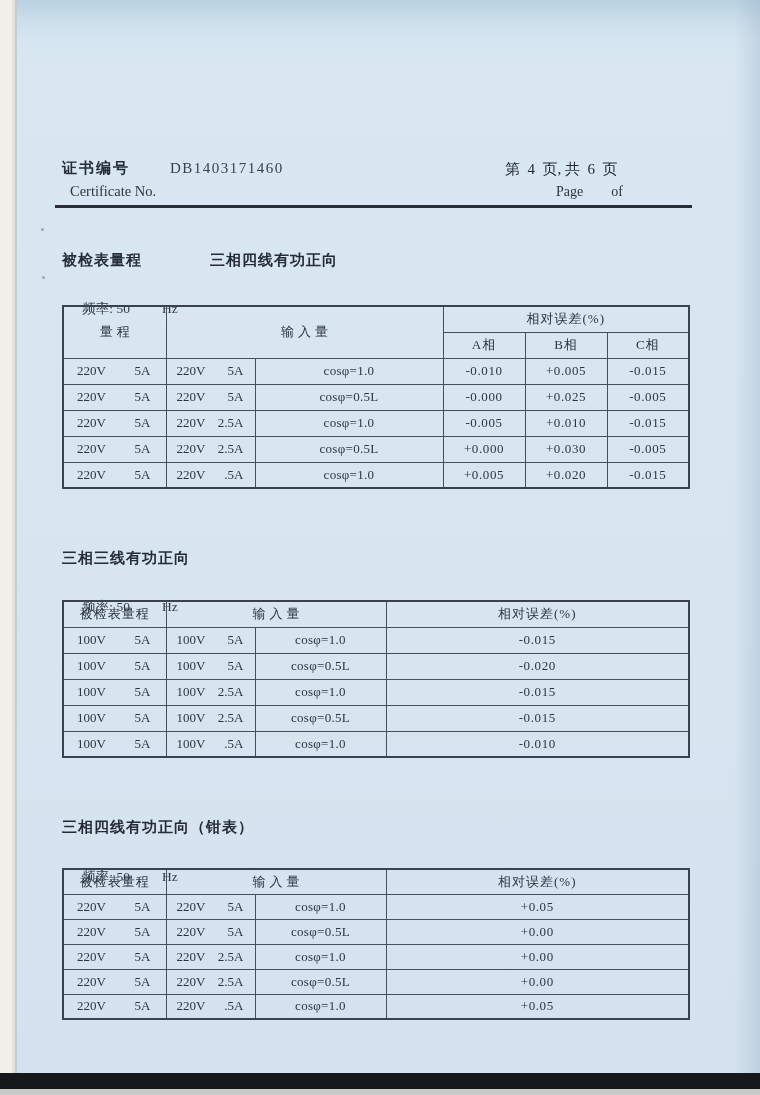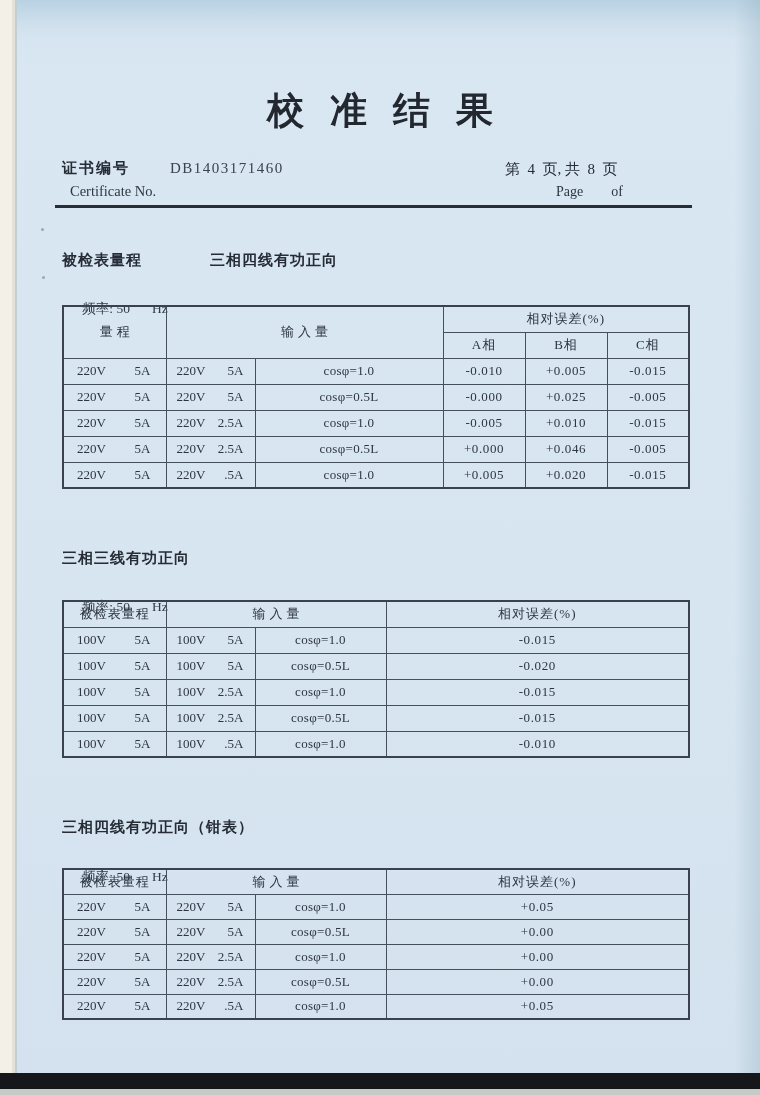--- a/index.html
+++ b/index.html
@@ -25,21 +25,21 @@
   .cert-cn{position:absolute;left:62px;top:159px;font-size:15px;font-weight:700;letter-spacing:2px;color:#262c36;}
   .cert-no{position:absolute;left:170px;top:160px;font-size:15px;letter-spacing:1.5px;color:#3a4250;}
   .cert-en{position:absolute;left:70px;top:183px;font-size:14.5px;color:#2f3643;}
   .page-info{position:absolute;left:505px;top:160px;font-size:15px;white-space:pre;color:#262c36;}
   .page-of{position:absolute;left:556px;top:184px;font-size:14px;white-space:pre;color:#2f3643;}
   .rule{position:absolute;left:55px;top:205px;width:637px;height:2.5px;background:#282d36;}
 
   .section{position:absolute;left:0;top:0;width:760px;}
   .h-cn{position:absolute;font-size:15px;font-weight:700;color:#262c36;letter-spacing:1px;white-space:pre;}
   .freq{position:absolute;left:62px;font-size:13.5px;color:#323947;white-space:pre;}
-  .freq .hz{margin-left:22px;}
+  .freq .hz{margin-left:32px;}
 
   table.cal{position:absolute;left:62px;border-collapse:collapse;table-layout:fixed;
     border:2px solid #39424e;}
   table.cal td{border:1.6px solid #46505c;padding:0;text-align:center;
     font-size:13px;color:#2e3542;vertical-align:middle;overflow:hidden;}
   td.th{font-size:14px;color:#2f3643;letter-spacing:4px;text-indent:4px;}
   td.th-sm{font-size:14px;color:#2f3643;letter-spacing:1px;}
   .pair{display:flex;justify-content:space-between;align-items:center;}
   .cell-range .pair{padding:0 15px 0 13px;}
   .cell-input .pair{padding:0 11px 0 10px;}
@@ -54,26 +54,25 @@
   .dot{position:absolute;border-radius:50%;background:rgba(90,105,120,.5);}
 </style>
 </head>
 <body>
 
 <div class="scan">
   <div class="strip-left"></div>
   <div class="band-top"></div>
   <div class="band-right"></div>
 
-  <div class="title-cn">校准结果</div>
 
   <span class="cert-cn">证书编号</span>
   <span class="cert-no">DB1403171460</span>
   <span class="cert-en">Certificate No.</span>
-  <span class="page-info">第  4  页, 共  8  页</span>
+  <span class="page-info">第  4  页, 共  6  页</span>
   <span class="page-of">Page        of</span>
   <div class="rule"></div>
 
   <div class="section" style="top:251px;">
     <span class="h-cn" style="left:62px;top:0;">被检表量程</span>
     <span class="h-cn" style="left:210px;top:0;text-align:right;">三相四线有功正向</span>
     <div class="freq" style="top:33px;">
       <span>频率: 50</span><span class="hz">Hz</span>
     </div>
     <table class="cal t1" style="top:54px;">
@@ -160,21 +159,21 @@
               </div>
             </td>
             <td class="cell-input">
               <div class="pair">
                 <span>220V</span>
                 <span>2.5A</span>
               </div>
             </td>
             <td class="cell-cos">cosφ=0.5L</td>
             <td class="cell-val">+0.000</td>
-            <td class="cell-val">+0.046</td>
+            <td class="cell-val">+0.030</td>
             <td class="cell-val">-0.005</td>
           </tr>
           <tr>
             <td class="cell-range">
               <div class="pair">
                 <span>220V</span>
                 <span>5A</span>
               </div>
             </td>
             <td class="cell-input">

